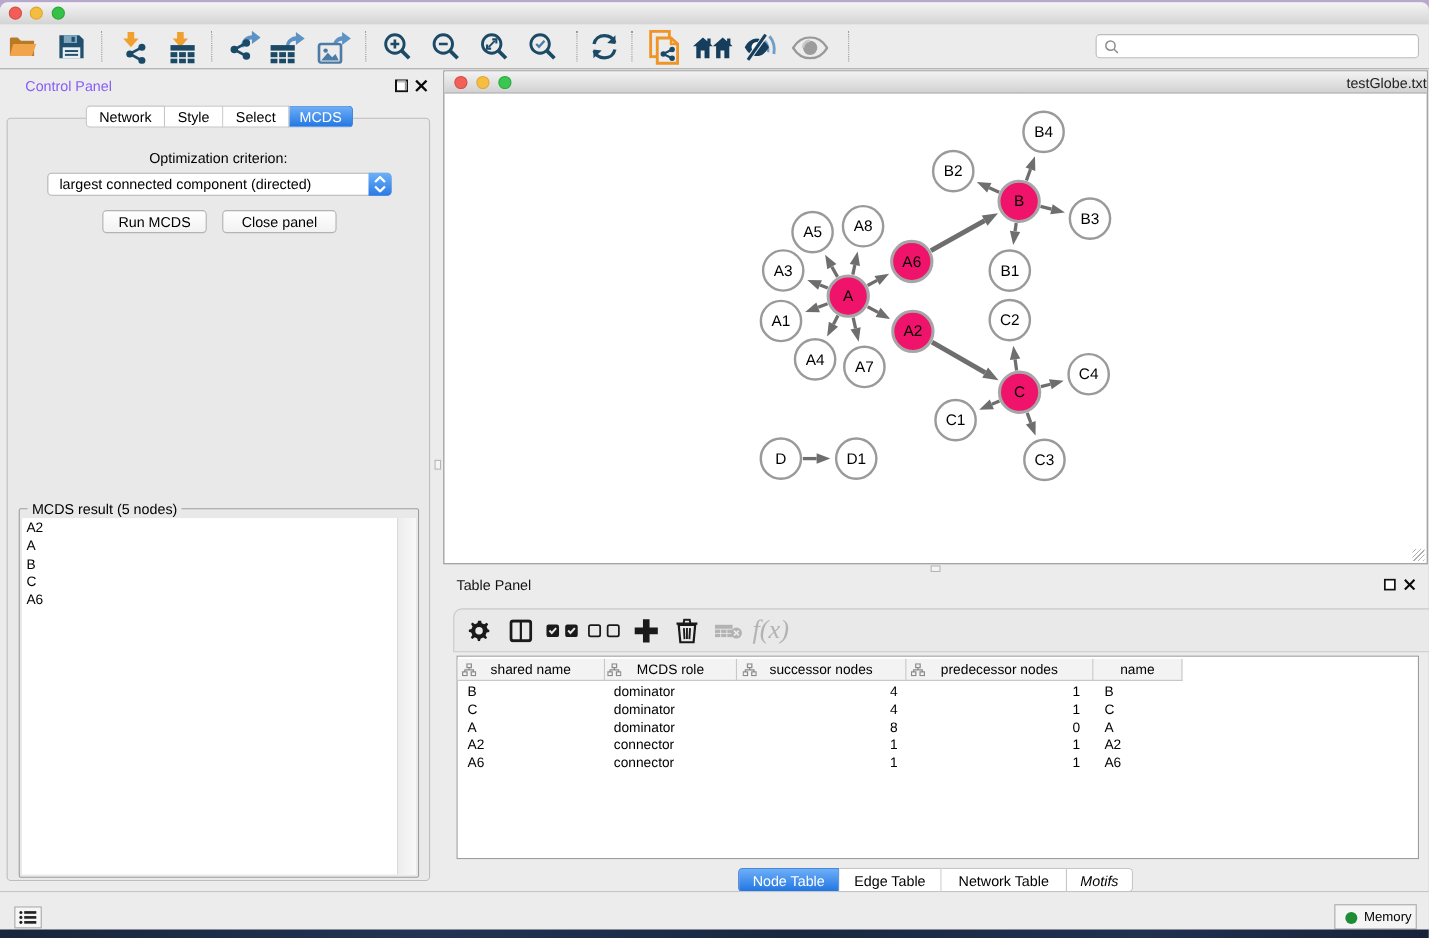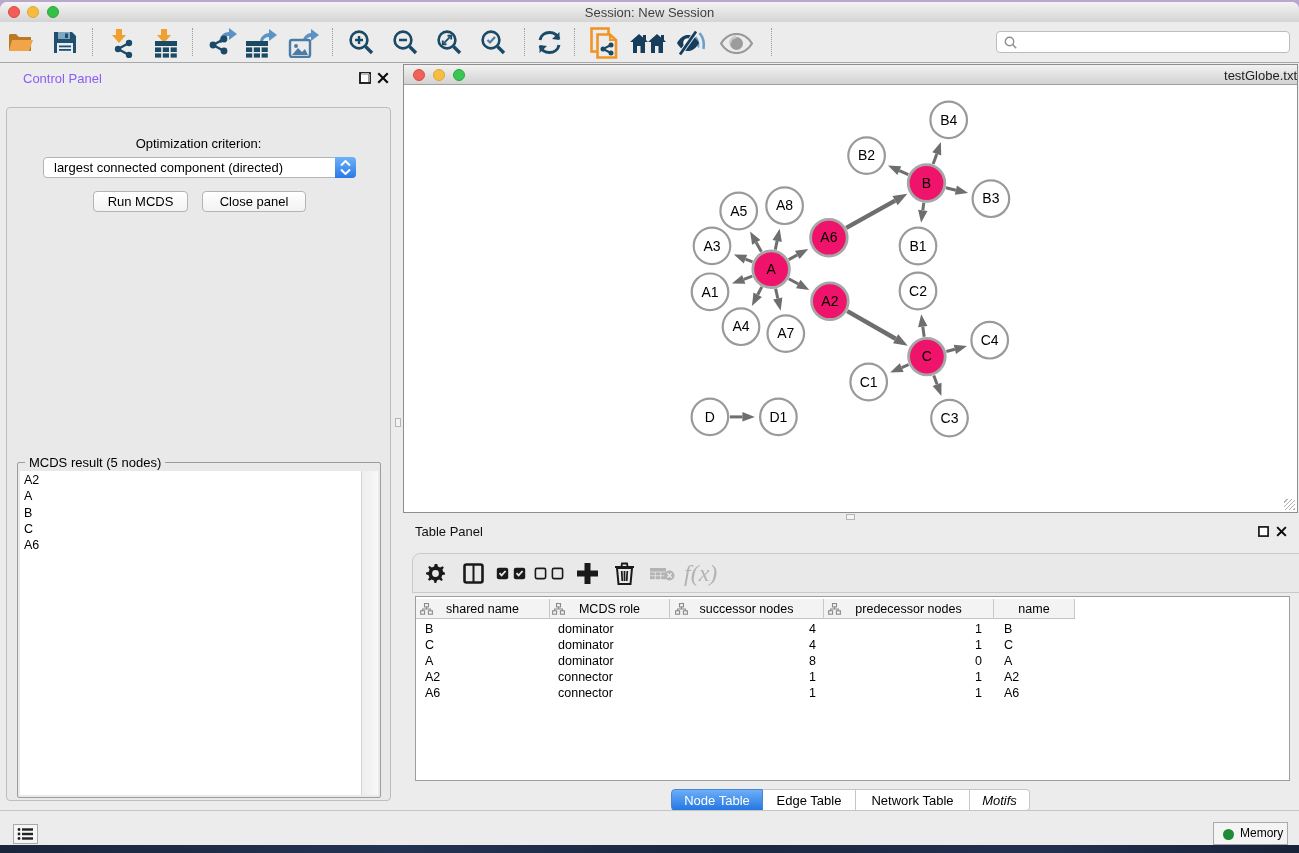--- a/index.html
+++ b/index.html
@@ -54,21 +54,20 @@
 .darkstrip { position:absolute; left:0; top:843px; width:100%; height:8px; background:linear-gradient(90deg,#19253b,#233353 30%,#1a2740 55%,#223050 80%,#182339); }
 .icon { position:absolute; }
 </style>
 </head>
 <body>
 <div class="app">
   <div class="titlebar">
     <div class="tl" style="left:7.5px; background:#f25d57; border:0.5px solid #d94c44;"></div>
     <div class="tl" style="left:27px; background:#f5bd40; border:0.5px solid #dfa636;"></div>
     <div class="tl" style="left:46.5px; background:#35c148; border:0.5px solid #2aa838;"></div>
-    <div class="title-text">Session: New Session</div>
   </div>
   <div class="toolbar">
   <svg class="tbi" style="left:7px;top:8px" width="29" height="25" viewBox="0 0 29 25">
   <path d="M2 5 L2 21 L24 21 L24 7 L12 7 L9 4 L3 4 Z" fill="#b97a28"></path>
   <path d="M5 10 L26 10 L22 21 L2 21 Z" fill="#f2a44a"></path>
 </svg>
 <svg class="tbi" style="left:52px;top:8px" width="26" height="25" viewBox="0 0 26 25">
   <path d="M2 2 L20 2 L24 6 L24 23 L2 23 Z" fill="#21506e"></path>
   <path d="M6 2 L18 2 L18 9 L6 9 Z" fill="#7fa8c0"></path>
   <rect x="13" y="3.5" width="3" height="4.5" fill="#21506e"></rect>
@@ -196,20 +195,26 @@
     <div class="cp-title">Control Panel</div>
   <svg class="icon" style="left:359px;top:70px" width="12" height="12" viewBox="0 0 12 12">
       <rect x="1" y="1" width="10" height="10" fill="#fff" stroke="#111" stroke-width="1.8"></rect>
       <rect x="2.2" y="1" width="7.8" height="2" fill="#bbb"></rect>
       <rect x="9" y="2" width="2" height="8" fill="#999"></rect>
     </svg>
   <svg class="icon" style="left:376.5px;top:70px" width="12" height="12" viewBox="0 0 12 12">
       <path d="M2 0.5 L6 4.5 L10 0.5 L11.5 2 L7.5 6 L11.5 10 L10 11.5 L6 7.5 L2 11.5 L0.5 10 L4.5 6 L0.5 2 Z" fill="#0a0a0a"></path>
     </svg>
   <div class="cp-box"></div>
+  <div class="tabs">
+    <div class="tab first" style="width:72px">Network</div>
+    <div class="tab" style="width:53px">Style</div>
+    <div class="tab" style="width:60px">Select</div>
+    <div class="tab sel" style="width:58px">MCDS</div>
+  </div>
   <div class="opt-label">Optimization criterion:</div>
   <div class="selectbox">largest connected component (directed)
     <div class="selspin">
         <svg width="13" height="15" viewBox="0 0 13 15" style="position:absolute;left:4px;top:3px">
           <path d="M2 5.5 L6.5 1 L11 5.5" fill="none" stroke="#fff" stroke-width="2"></path>
           <path d="M2 9.5 L6.5 14 L11 9.5" fill="none" stroke="#fff" stroke-width="2"></path>
         </svg>
       </div>
   </div>
   <div class="btn" style="left:93px;top:189px;width:95px">Run MCDS</div>

